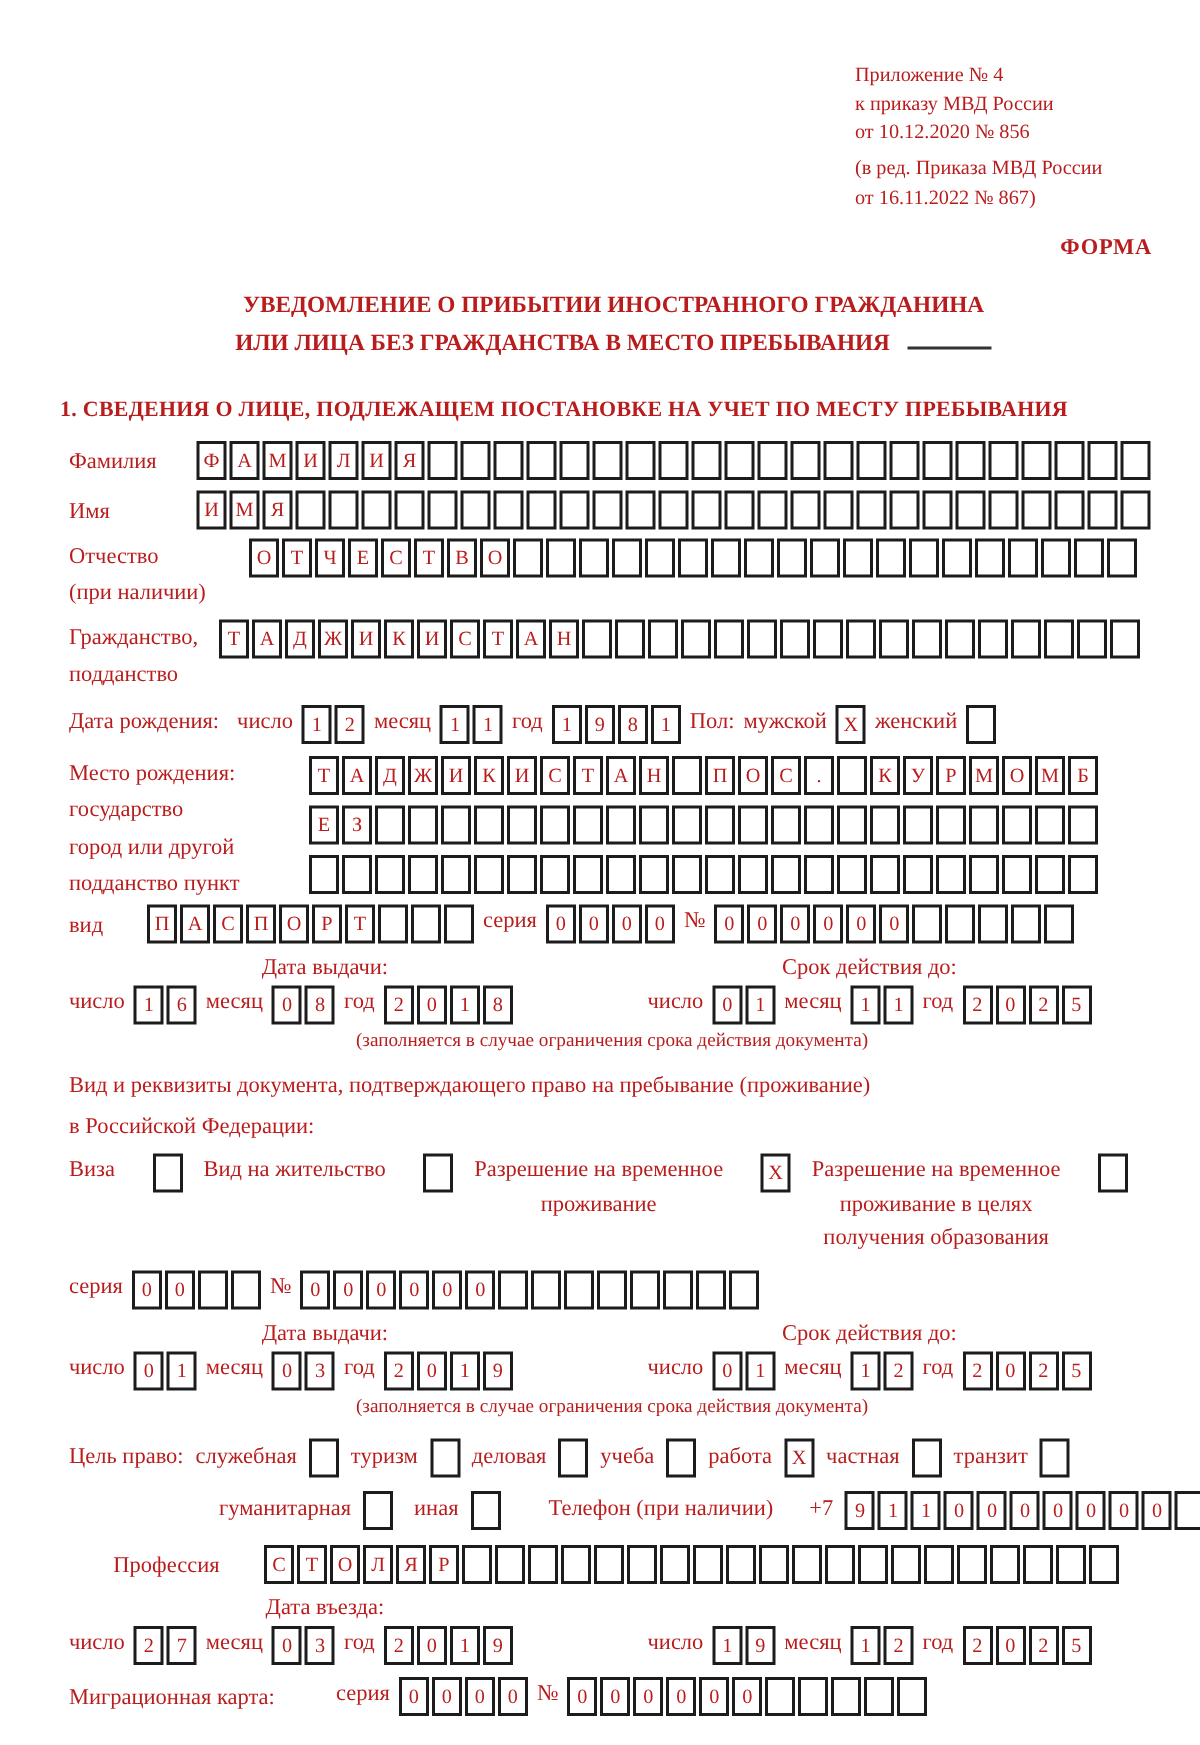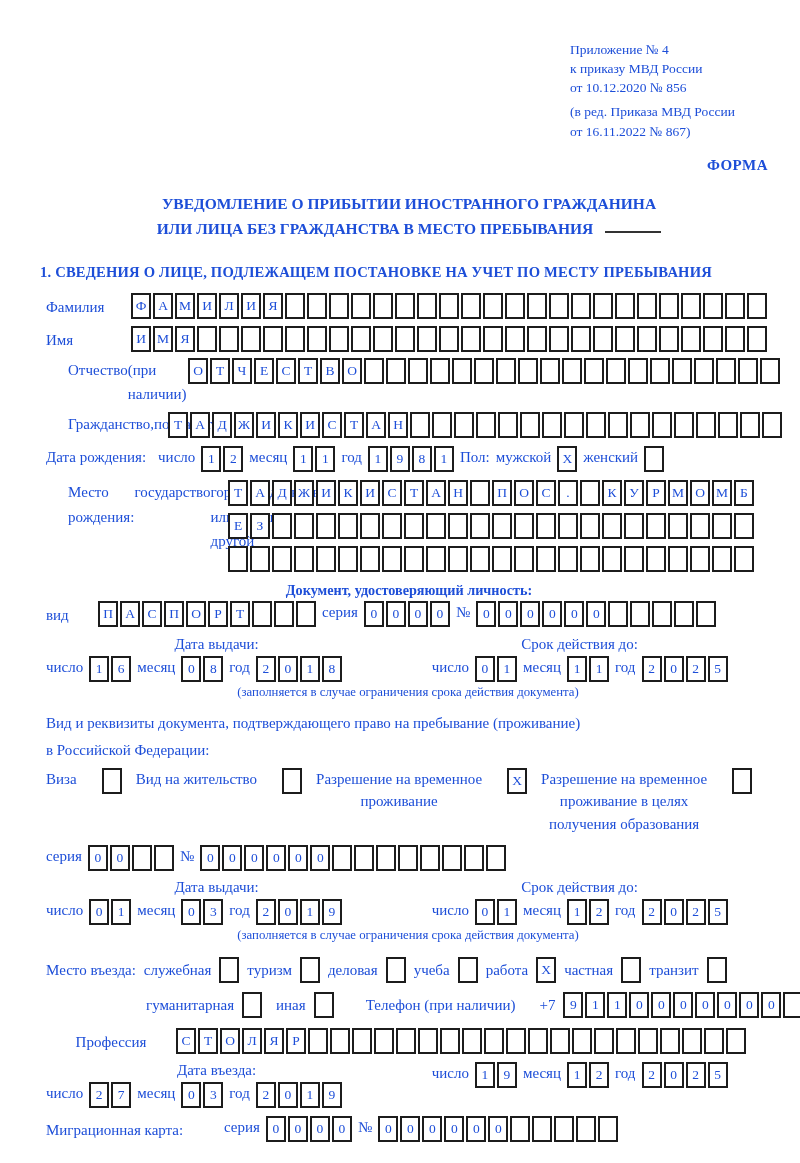--- a/index.html
+++ b/index.html
@@ -1,49 +1,49 @@
 <!DOCTYPE html>
 <html><head>
 <meta charset="utf-8">
 <style>
   html,body{margin:0;padding:0;background:#fff;}
   .page{
-    position:relative; width:800px; height:1163px; background:#fff; color:#1d4ed8;
+    position:relative; width:800px; height:1163px; background:#fff; color:#b91c1c;
     font-family:"Liberation Serif", serif; overflow:hidden; box-sizing:border-box;
     padding:40px 28px 10px 46px;
   }
   .appendix{width:200px; margin-left:auto; margin-right:2px; font-size:13.5px; line-height:1.42;}
   .appendix .gap{margin-top:5px;}
   .forma{margin-top:16px; text-align:right; font-weight:bold; font-size:15px; padding-right:4px; letter-spacing:.5px;}
   .title{margin-top:18px; text-align:center; font-weight:bold; font-size:15.5px; line-height:1.55;}
   .blankline{display:inline-block; width:56px; border-bottom:2px solid #333; margin-left:12px; height:1em; vertical-align:baseline;}
   .sect{margin-top:24px; font-weight:bold; font-size:14.6px; letter-spacing:.2px; margin-left:-6px;}
   .frow{display:flex; align-items:flex-start; margin-top:6px;}
   .flabel{font-size:15px; line-height:1.55; padding-top:3px; flex:none;}
   .w85{width:85px;} .w120{width:120px;} .w100{width:100px;} .w160{width:160px;} .w130{width:130px;text-align:center;} .w60{width:52px;} .w175{width:172px;}
   .cells{display:flex; gap:2px; flex:none; flex-wrap:nowrap;}
   .cell{width:16px; height:22px; border:2px solid #1c1c1c; font-size:13.5px; line-height:22px;
         text-align:center; flex:none; background:#fff;}
   .stack{display:flex; flex-direction:column; gap:7px;}
   .inlbl{font-size:15px; padding:3px 6px 0 6px; flex:none;}
-  .datecols{display:flex; margin-top:8px;}
+  .datecols{display:flex; margin-top:8px;align-items:flex-end;}
   .datecol{display:flex; flex-direction:column;}
   .datecol .dhead{text-align:center; font-size:15px; margin-bottom:3px;}
   .dategroup{display:flex; align-items:flex-start;}
   .dategroup .inlbl{padding-top:3px;}
   .note{font-size:12.8px; text-align:center; margin-top:3px; padding-right:2px;}
   .para{font-size:15px; line-height:1.8; margin-top:10px;}
   .optrow{display:flex; align-items:flex-start; margin-top:4px; gap:14px;}
   .opt{display:flex; align-items:flex-start; gap:25px;}
   .optlabel{font-size:15px; line-height:1.5; text-align:center;}
   .purpose{display:flex; align-items:center; flex-wrap:nowrap; margin-top:14px; gap:8px;}
   .purpose .plbl{font-size:15px; flex:none;}
   .docheading{text-align:center; font-weight:bold; font-size:14.2px; margin-top:10px;}
   .mt2{margin-top:2px;} .mt8{margin-top:8px;} .mt10{margin-top:10px;} .mt12{margin-top:12px;}
-  .labelcol{display:flex; flex-direction:row; font-size:15px; line-height:1.62; flex:none;margin-left:22px;}
+  .labelcol{display:flex; flex-direction:column; font-size:15px; line-height:1.62; flex:none;}
 </style>
 </head>
 <body>
 
 <div class="page">
 
   <div class="appendix">
     <div>Приложение № 4</div>
     <div>к приказу МВД России</div>
     <div>от 10.12.2020 № 856</div>
@@ -317,21 +317,20 @@
           <span class="cell"></span>
           <span class="cell"></span>
           <span class="cell"></span>
           <span class="cell"></span>
           <span class="cell"></span>
           <span class="cell"></span>
         </div>
     </div>
   </div>
 
-  <div class="docheading">Документ, удостоверяющий личность:</div>
   <div class="frow mt2">
     <div class="flabel w60">вид</div>
     <div class="cells">
         <span class="cell">П</span>
         <span class="cell">А</span>
         <span class="cell">С</span>
         <span class="cell">П</span>
         <span class="cell">О</span>
         <span class="cell">Р</span>
         <span class="cell">Т</span>
@@ -518,21 +517,21 @@
             <span class="cell">0</span>
             <span class="cell">2</span>
             <span class="cell">5</span>
           </div>
       </div>
     </div>
   </div>
   <div class="note">(заполняется в случае ограничения срока действия документа)</div>
 
   <div class="purpose">
-    <span class="plbl">Место въезда:</span>
+    <span class="plbl">Цель право:</span>
     <span class="plbl">служебная</span>
     <div class="cells">
         <span class="cell"></span>
       </div>
     <span class="plbl">туризм</span>
     <div class="cells">
         <span class="cell"></span>
       </div>
     <span class="plbl">деловая</span>
     <div class="cells">

